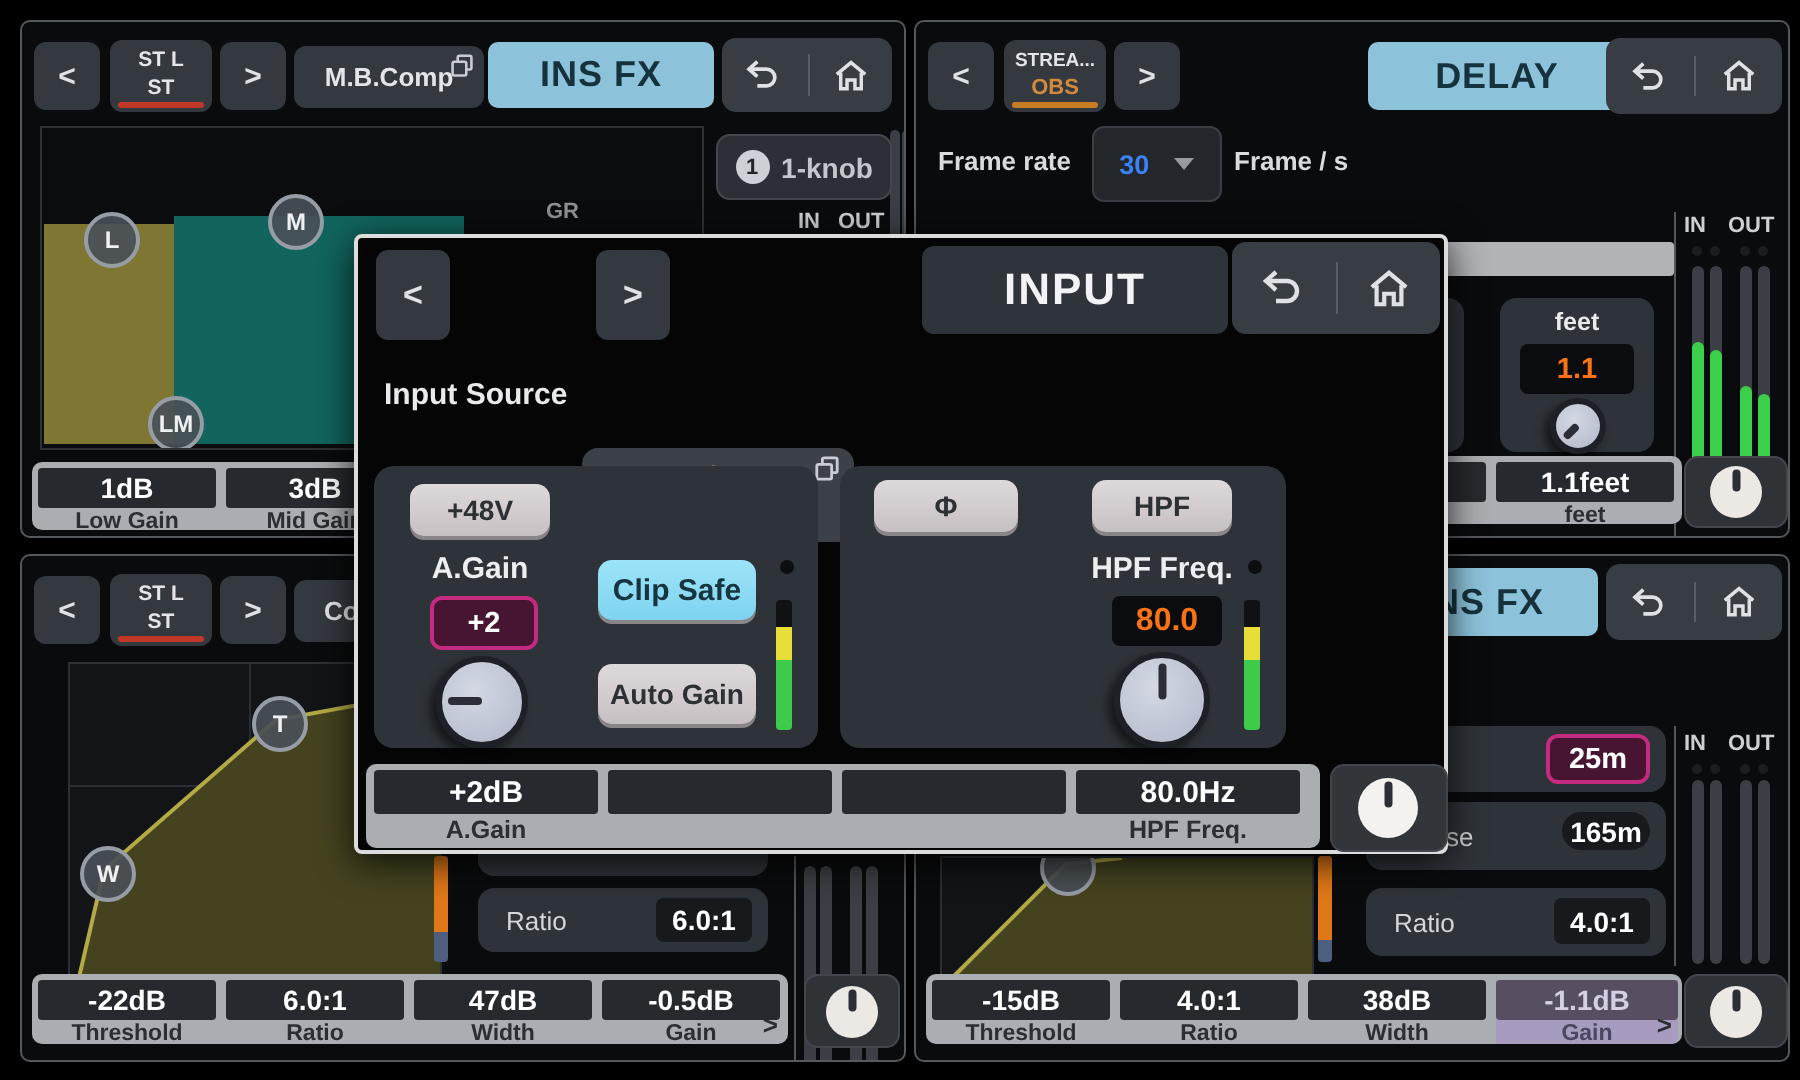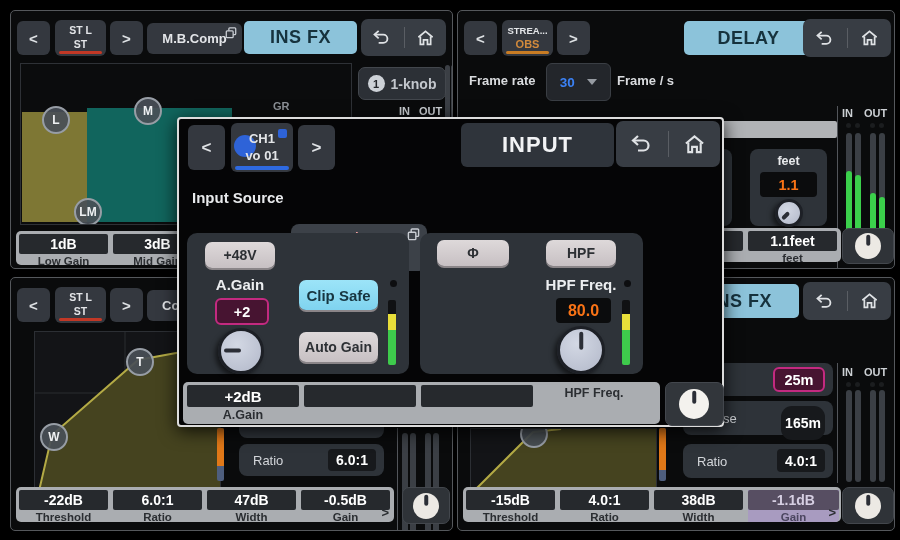--- a/index.html
+++ b/index.html
@@ -294,21 +294,21 @@
     </div>
     <div class="grm" style="left:201px;top:150px;height:53px;">
         <div class="gfill" style="height:42px;"></div>
       </div>
 
     <div class="cont" style="left:225px;top:85px;width:150px;height:33px;">
       <div class="magval" style="right:8px;top:4px;width:48px;height:21px;">25m</div>
     </div>
     <div class="cont" style="left:225px;top:123px;width:150px;height:34px;">
       <span class="clabel" style="left:6px;top:10px;">Release</span>
-      <div class="darkval" style="right:8px;top:5px;width:44px;height:34px;border-radius:11px;">165m</div>
+      <div class="darkval" style="right:8px;top:5px;width:44px;height:19px;border-radius:11px;">165m</div>
     </div>
     <div class="cont" style="left:225px;top:166px;width:150px;height:34px;">
       <span class="clabel" style="left:14px;top:10px;">Ratio</span>
       <div class="darkval" style="right:8px;top:5px;width:48px;height:23px;">4.0:1</div>
     </div>
 
     <div class="divider" style="left:379px;top:85px;height:120px;"></div>
     <span class="iolab" style="left:384px;top:88px;">IN</span>
     <span class="iolab" style="left:406px;top:88px;">OUT</span>
     <div class="vmdot" style="left:388px;top:104px;"></div>
@@ -341,27 +341,20 @@
     </div>
     <div class="knobbox" style="left:384px;top:209px;width:50px;height:35px;">
         <div class="knob flat" style="left:12px;top:5px;width:26px;height:26px;">
           <div class="ptr" style="transform:rotate(270deg);"></div>
         </div>
       </div>
   </div>
 
   <div class="popup">
     <div class="hbtn" style="left:9px;top:6px;width:37px;height:45px;font-size:17px;">&lt;</div>
-    <div class="chbtn" style="left:52px;top:4px;width:62px;height:49px;font-size:13px;">
-      <span class="abs" style="left:3px;top:12px;width:22px;height:22px;border-radius:50%;background:#2e63d8;"></span>
-      <span class="abs" style="right:6px;top:6px;width:9px;height:9px;border-radius:2px;background:#2e63d8;"></span>
-      <span style="position:relative;">CH1</span>
-      <span style="position:relative;">vo 01</span>
-      <span class="ul" style="background:#2e6ae2;height:4px;"></span>
-    </div>
     <div class="hbtn" style="left:119px;top:6px;width:37px;height:45px;font-size:17px;">&gt;</div>
     <div class="abs" style="left:282px;top:4px;width:153px;height:44px;background:#2f343b;border-radius:6px;color:#f2f3f5;font-weight:bold;font-size:22px;letter-spacing:1px;display:flex;align-items:center;justify-content:center;">INPUT</div>
     <div class="navright" style="left:437px;top:2px;width:104px;height:46px;">
       <svg width="24" height="20" viewBox="0 0 24 20">
           <path d="M8 2 L3 6.5 L8 11" fill="none" stroke="#dfe2e5" stroke-width="2.2"></path>
           <path d="M4 6.5 H13.5 a5 5 0 0 1 0 10 H8" fill="none" stroke="#dfe2e5" stroke-width="2.2"></path>
         </svg>
       <div class="sep"></div>
       <svg width="23" height="21" viewBox="0 0 24 22">
           <path d="M3 10 L12 2.5 L21 10" fill="none" stroke="#dfe2e5" stroke-width="2.2"></path>
@@ -411,20 +404,21 @@
         </div>
       <div class="pcell" style="left:121px;width:112px;">
           <div class="pval" style="height:22px;"></div>
           <div class="plab" style="height:16px;"></div>
         </div>
       <div class="pcell" style="left:238px;width:112px;">
           <div class="pval" style="height:22px;"></div>
           <div class="plab" style="height:16px;"></div>
         </div>
       <div class="pcell" style="left:355px;width:112px;">
+          <div class="pval" style="height:22px;font-size:15px;">80.0Hz</div>
           <div class="plab" style="height:16px;font-size:12.5px;">HPF Freq.</div>
         </div>
     </div>
     <div class="knobbox" style="left:486px;top:263px;width:57px;height:42px;background:#32363b;">
         <div class="knob flat" style="left:13px;top:6px;width:30px;height:30px;background:#f4f2ee;">
           <div class="ptr" style="transform:rotate(270deg);"></div>
         </div>
       </div>
   </div>
 

